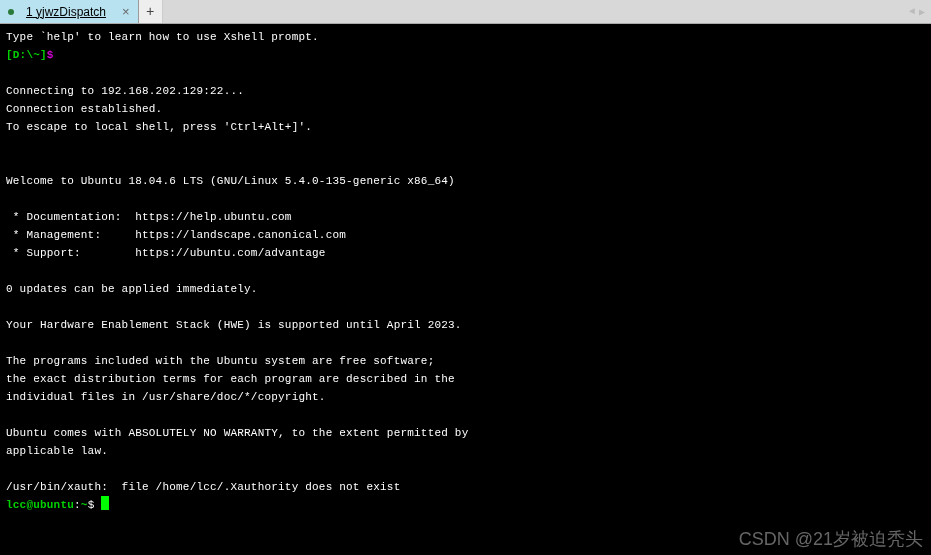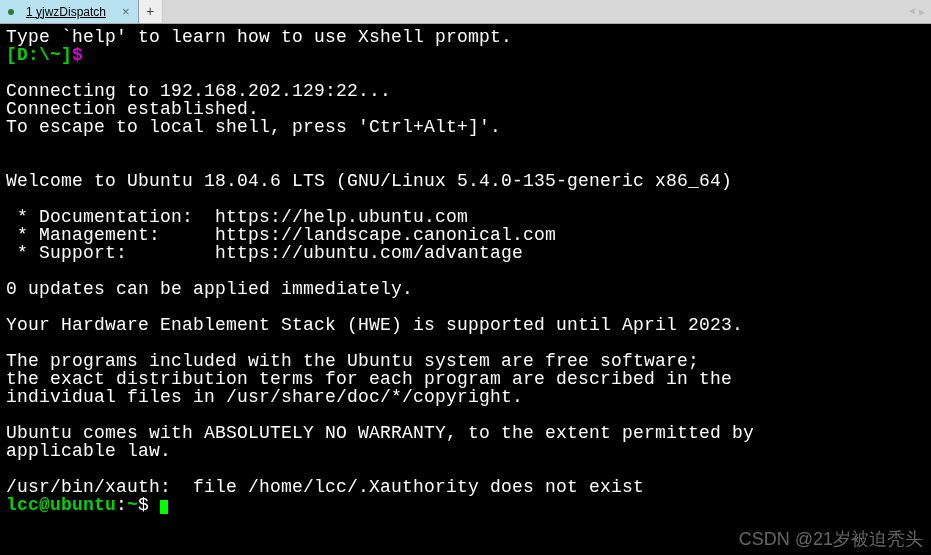--- a/index.html
+++ b/index.html
@@ -67,21 +67,21 @@
     }
     .tab-nav span {
       color: #bbb;
       font-size: 10px;
     }
     .terminal {
       background: #000;
       color: #fff;
       height: calc(555px - 24px);
       padding: 4px 6px;
-      font-size: 18px;
+      font-size: 11px;
       line-height: 18px;
       white-space: pre-wrap;
       overflow: hidden;
       font-family: "Consolas", "Courier New", monospace;
       letter-spacing: 0.2px;
     }
     .prompt-loc { color: #00d000; font-weight: bold; }
     .prompt-dollar { color: #d000d0; font-weight: bold; }
     .remote-prompt { color: #00d000; font-weight: bold; }
     .cursor {

